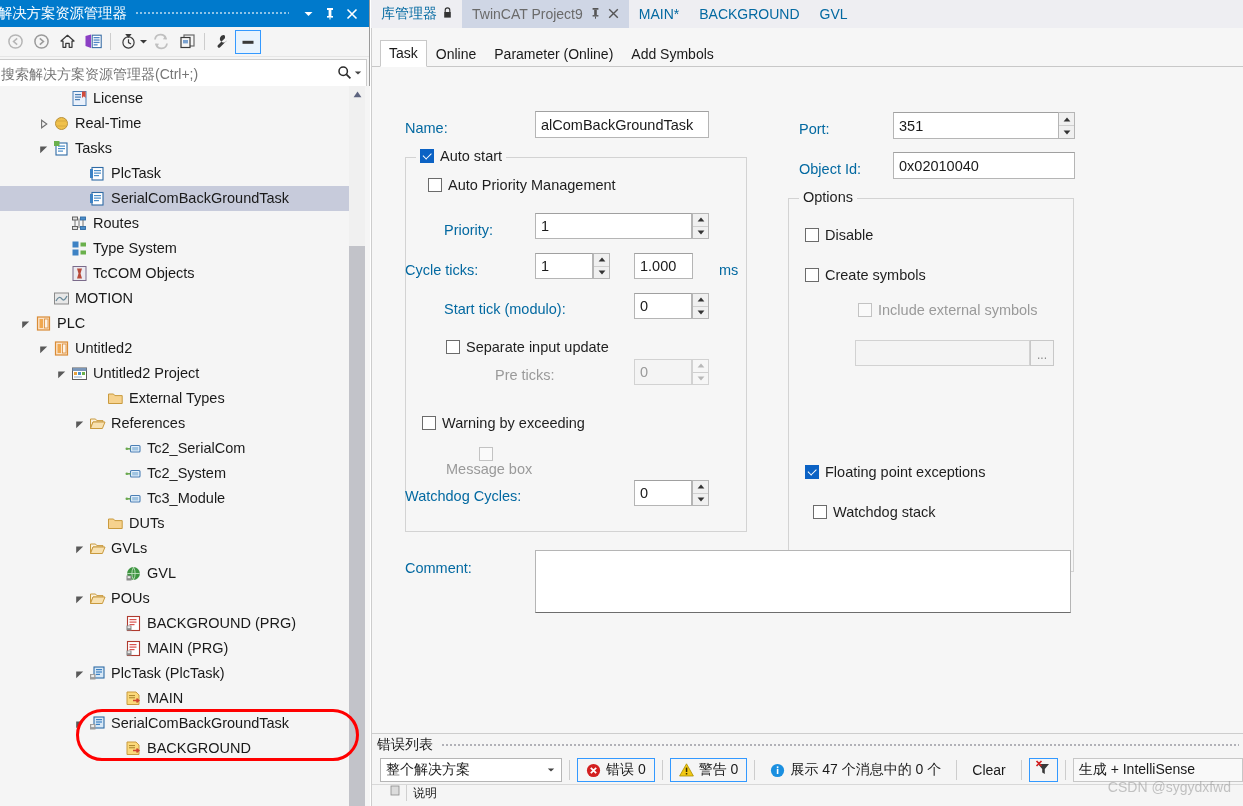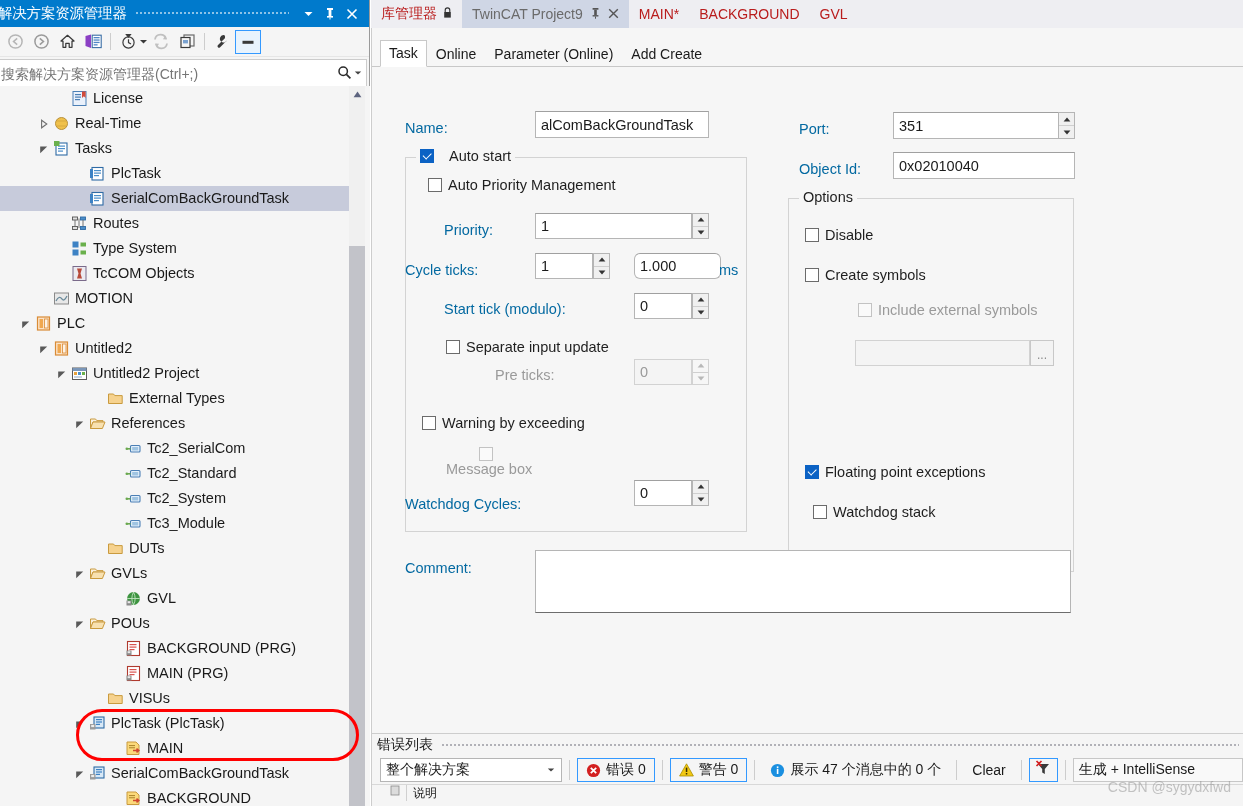--- a/index.html
+++ b/index.html
@@ -188,21 +188,21 @@
   .doc-tabbar {
     height: 28px;
     background: #eeeef2;
     display: flex;
     align-items: stretch;
     font-size: 14px;
   }
   .dtab {
     display: flex; align-items: center;
     padding: 0 10px;
-    color: #b91c1c;
+    color: #0369a1;
     white-space: nowrap;
   }
   .dtab.plain { background: #eeeef2; }
   .dtab.inactive-strong { background: #cfd6e5; color: #6a6a6a; }
   .dtab .pin { margin-left: 7px; font-size: 11px; color: #6a6a6a; }
   .dtab .xx { margin-left: 7px; font-size: 13px; color: #555; }
   .dtab .lock { margin-left: 6px; font-size: 11px; }
 
   .editor-body {
     position: absolute;
@@ -250,21 +250,20 @@
     background: transparent;
     box-sizing: border-box;
   }
   .gb-legend {
     position: absolute;
     top: -10px; left: 10px;
     background: #f6f6f6;
     padding: 0 4px;
     display: flex; align-items: center;
     font-size: 14.5px;
-    gap: 9px;
   }
 
   .lbl {
     position: absolute;
     font-size: 14.5px;
     color: #0369a1;
     white-space: nowrap;
   }
   .lbl.dim { color: #9a9a9a; }
 
@@ -773,33 +772,20 @@
             <div style="width: 108px; flex: 0 0 108px;"></div>
             <div class="tw"></div>
             <div class="ticon">
               <svg width="17" height="17" viewBox="0 0 17 17">
                 <rect x="5.5" y="5.5" width="9.5" height="6.5" rx="1" fill="#e4f0fa" stroke="#4b7fb5" stroke-width="1.1"></rect>
                 <rect x="7.2" y="7" width="6" height="3.5" fill="#9fc4e2"></rect>
                 <path d="M1.5 8.8 L5.5 8.8" stroke="#6aa84f" stroke-width="1.6"></path>
                 <circle cx="1.8" cy="8.8" r="1.3" fill="#6aa84f"></circle>
               </svg>
             </div>
-            <span class="tlabel">Tc2_Standard</span>
-          </div>
-          <div class="tnode">
-            <div style="width: 108px; flex: 0 0 108px;"></div>
-            <div class="tw"></div>
-            <div class="ticon">
-              <svg width="17" height="17" viewBox="0 0 17 17">
-                <rect x="5.5" y="5.5" width="9.5" height="6.5" rx="1" fill="#e4f0fa" stroke="#4b7fb5" stroke-width="1.1"></rect>
-                <rect x="7.2" y="7" width="6" height="3.5" fill="#9fc4e2"></rect>
-                <path d="M1.5 8.8 L5.5 8.8" stroke="#6aa84f" stroke-width="1.6"></path>
-                <circle cx="1.8" cy="8.8" r="1.3" fill="#6aa84f"></circle>
-              </svg>
-            </div>
             <span class="tlabel">Tc2_System</span>
           </div>
           <div class="tnode">
             <div style="width: 108px; flex: 0 0 108px;"></div>
             <div class="tw"></div>
             <div class="ticon">
               <svg width="17" height="17" viewBox="0 0 17 17">
                 <rect x="5.5" y="5.5" width="9.5" height="6.5" rx="1" fill="#e4f0fa" stroke="#4b7fb5" stroke-width="1.1"></rect>
                 <rect x="7.2" y="7" width="6" height="3.5" fill="#9fc4e2"></rect>
                 <path d="M1.5 8.8 L5.5 8.8" stroke="#6aa84f" stroke-width="1.6"></path>
@@ -883,30 +869,20 @@
               <svg width="17" height="17" viewBox="0 0 17 17">
                 <rect x="2.5" y="1.5" width="12" height="14" fill="#fff" stroke="#b03a2e" stroke-width="1.1"></rect>
                 <rect x="4.5" y="4" width="7" height="1.2" fill="#d9534f"></rect>
                 <rect x="4.5" y="6.5" width="7" height="1.2" fill="#d9534f"></rect>
                 <rect x="4.5" y="9" width="5" height="1.2" fill="#d9534f"></rect>
                 <rect x="1.5" y="10.5" width="5" height="5" fill="#8a8a8a"></rect>
                 <rect x="2.6" y="11.2" width="2.8" height="2" fill="#e8e8e8"></rect>
               </svg>
             </div>
             <span class="tlabel">MAIN (PRG)</span>
-          </div>
-          <div class="tnode">
-            <div style="width: 90px; flex: 0 0 90px;"></div>
-            <div class="tw"></div>
-            <div class="ticon">
-              <svg width="17" height="17" viewBox="0 0 17 17">
-                <path d="M1.5 4 L6.5 4 L7.8 5.6 L15.2 5.6 L15.2 13.5 L1.5 13.5 Z" fill="#f6d28e" stroke="#c99a3e" stroke-width="1"></path>
-              </svg>
-            </div>
-            <span class="tlabel">VISUs</span>
           </div>
           <div class="tnode">
             <div style="width: 72px; flex: 0 0 72px;"></div>
             <div class="tw">
               <svg width="10" height="10" viewBox="0 0 10 10">
                 <path d="M1.2 2.6 L8.2 2.6 L1.2 9.2 Z" fill="#595959"></path>
               </svg>
             </div>
             <div class="ticon">
               <svg width="17" height="17" viewBox="0 0 17 17">
@@ -1011,21 +987,21 @@
           <span>GVL</span>
         </div>
       </div>
 
     <div class="editor-body">
 
       <div class="prop-tabs" id="prop-tabs">
           <div class="ptab active"><span>Task</span></div>
           <div class="ptab"><span>Online</span></div>
           <div class="ptab"><span>Parameter (Online)</span></div>
-          <div class="ptab"><span>Add Create</span></div>
+          <div class="ptab"><span>Add Symbols</span></div>
         </div>
 
       <div class="page-content">
 
         <div class="lbl" style="left:33px; top:53px;">Name:</div>
         <div class="txtbox" style="left:163px; top:44px; width:174px; height:27px;">alComBackGroundTask</div>
 
         <div class="groupbox" style="left:33px; top:90px; width:342px; height:375px;">
           <div class="gb-legend">
             <span class="cbox checked"></span>
@@ -1060,21 +1036,21 @@
             <svg width="8" height="5" viewBox="0 0 8 5">
                 <path d="M4 0.5 L7.4 4.4 L0.6 4.4 Z" fill="#333"></path>
               </svg>
             </div>
           <div>
             <svg width="8" height="5" viewBox="0 0 8 5">
                 <path d="M4 4.4 L0.6 0.5 L7.4 0.5 Z" fill="#333"></path>
               </svg>
             </div>
         </div>
-        <div class="txtbox" style="left:262px; top:186px; width:87px; height:26px;border-radius:6px;">1.000</div>
+        <div class="txtbox" style="left:262px; top:186px; width:59px; height:26px;">1.000</div>
         <div class="lbl" style="left:347px; top:195px;">ms</div>
 
         <div class="lbl" style="left:72px; top:234px;">Start tick (modulo):</div>
         <div class="txtbox" style="left:262px; top:226px; width:58px; height:26px;">0</div>
         <div class="spinner" style="left:320px; top:226px; height:26px;">
           <div>
             <svg width="8" height="5" viewBox="0 0 8 5">
                 <path d="M4 0.5 L7.4 4.4 L0.6 4.4 Z" fill="#333"></path>
               </svg>
             </div>
@@ -1108,21 +1084,21 @@
         <div class="cb" style="left:50px; top:348px;">
           <span class="cbox"></span>
           <span>Warning by exceeding</span>
         </div>
 
         <div class="cb disabled" style="left:74px; top:380px;flex-direction:column;">
           <span class="cbox disabled"></span>
           <span>Message box</span>
         </div>
 
-        <div class="lbl" style="left:33px; top:421px;margin-top:8px;">Watchdog Cycles:</div>
+        <div class="lbl" style="left:33px; top:421px;">Watchdog Cycles:</div>
         <div class="txtbox" style="left:262px; top:413px; width:58px; height:26px;">0</div>
         <div class="spinner" style="left:320px; top:413px; height:26px;">
           <div>
             <svg width="8" height="5" viewBox="0 0 8 5">
                 <path d="M4 0.5 L7.4 4.4 L0.6 4.4 Z" fill="#333"></path>
               </svg>
             </div>
           <div>
             <svg width="8" height="5" viewBox="0 0 8 5">
                 <path d="M4 4.4 L0.6 0.5 L7.4 0.5 Z" fill="#333"></path>

